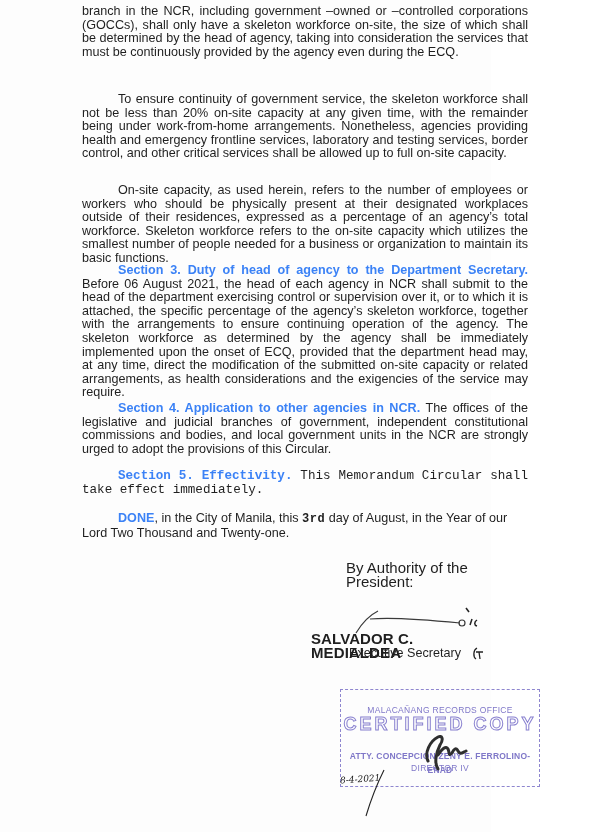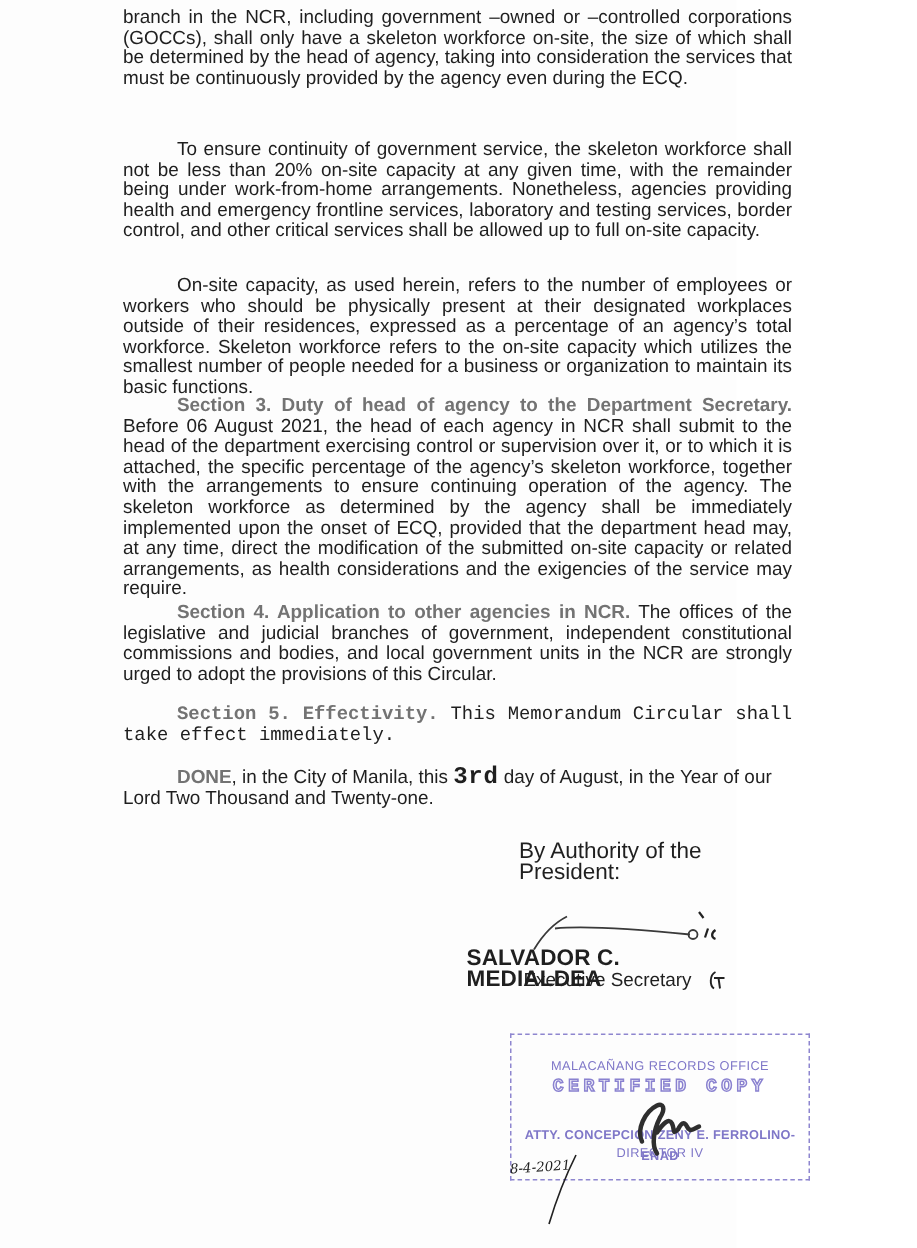--- a/index.html
+++ b/index.html
@@ -11,22 +11,22 @@
       color: #1f1f1f;
       font-size: 12.6px;
       line-height: 13.6px;
     }
     .para {
       position: absolute; left: 82px; width: 446px;
       text-align: justify;
       margin: 0;
     }
     .para .indent { display: inline-block; width: 36px; }
-    .para b { font-weight: bold; color: #737373; }
-    .mono { font-family: "Liberation Mono", monospace; font-weight: bold; font-size: 16px; letter-spacing: 0.5px; }
+    .para b { font-weight: bold; color: #3b82f6; }
+    .mono { font-family: "Liberation Mono", monospace; font-weight: bold; font-size: 12px; letter-spacing: 0.5px; }
     #p1 { top: 5px; }
     #p2 { top: 93px; }
     #p3 { top: 184px; }
     #p4 { top: 264px; }
     #p5 { top: 402px; }
     #p6 { top: 470px; font-family: Liberation Mono, monospace; }
     #p7 { top: 512px; }
 
     .authority { position: absolute; left: 346px; top: 561px; font-size: 15px; }
     .sig-name { position: absolute; left: 311px; top: 632px; font-weight: bold; font-size: 15px; letter-spacing: 0.1px; }
@@ -38,21 +38,21 @@
       position: absolute; left: 340px; top: 689px; width: 198px; height: 96px;
       border: 1.5px dashed #8e86cf;
       color: #7f77c8;
       font-family: "Liberation Sans", sans-serif;
       text-align: center;
     }
     .stamp-line1 { position: absolute; left: 0; right: 0; top: 3px; font-size: 8.5px; letter-spacing: 0.2px; }
     .stamp-line2 { position: absolute; left: 0; right: 0; top: 14px; font-size: 8.5px; letter-spacing: 0.3px; }
     .stamp-line3 {
       position: absolute; left: 0; right: 0; top: 28px;
-      font-family: Liberation Mono, monospace; font-weight: bold; font-size: 12px; letter-spacing: 3px;
+      font-family: Liberation Sans, sans-serif; font-weight: bold; font-size: 18px; letter-spacing: 3px;
       color: transparent; -webkit-text-stroke: 1px #8a82d0;
     }
     .stamp-line4 { position: absolute; left: 0; right: 0; top: 60px; font-size: 8.5px; font-weight: bold; letter-spacing: 0.2px; }
     .stamp-line5 { position: absolute; left: 0; right: 0; top: 72px; font-size: 8.5px; letter-spacing: 0.3px; }
     .stamp-sig { position: absolute; left: 420px; top: 731px; width: 50px; height: 42px; }
     .handwritten-date {
       position: absolute; left: 340px; top: 773px; font-family: "DejaVu Serif", serif;
       font-style: italic; font-size: 9px; color: #222; transform: rotate(-4deg);
     }
     .pen-stroke { position: absolute; left: 360px; top: 768px; width: 30px; height: 50px; }

